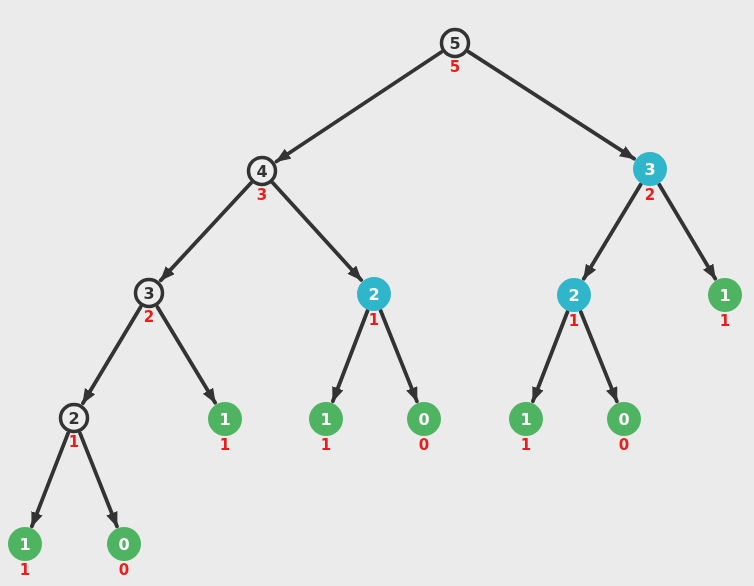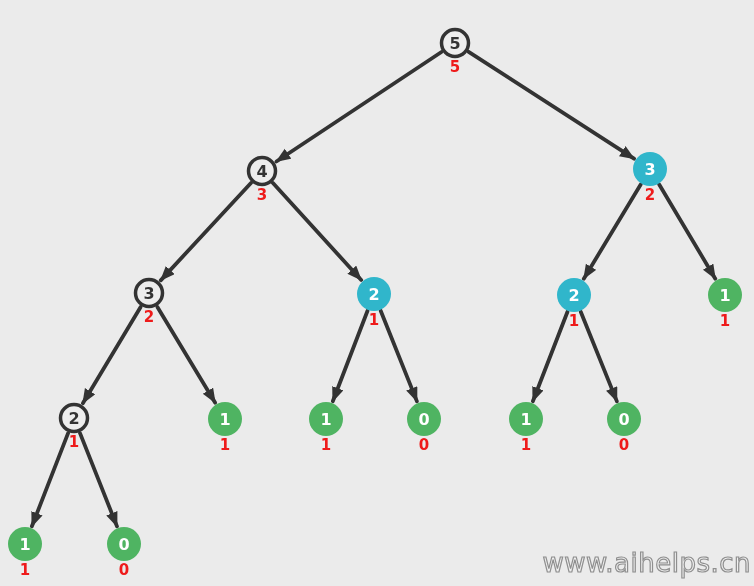--- a/index.html
+++ b/index.html
@@ -124,14 +124,13 @@
         <circle cx="25" cy="544" r="17" fill="#4fb462"></circle>
         <text x="25" y="549.5" text-anchor="middle" font-size="16" font-weight="bold" fill="#ffffff" font-family="&quot;DejaVu Sans&quot;, &quot;Liberation Sans&quot;, sans-serif">1</text>
         <text x="25" y="575" text-anchor="middle" font-size="15" font-weight="bold" fill="#ee1b1b" font-family="&quot;DejaVu Sans&quot;, &quot;Liberation Sans&quot;, sans-serif">1</text>
       </g>
       <g>
         <circle cx="124" cy="544" r="17" fill="#4fb462"></circle>
         <text x="124" y="549.5" text-anchor="middle" font-size="16" font-weight="bold" fill="#ffffff" font-family="&quot;DejaVu Sans&quot;, &quot;Liberation Sans&quot;, sans-serif">0</text>
         <text x="124" y="575" text-anchor="middle" font-size="15" font-weight="bold" fill="#ee1b1b" font-family="&quot;DejaVu Sans&quot;, &quot;Liberation Sans&quot;, sans-serif">0</text>
       </g>
     </svg>
-  <div class="watermark">www.aihelps.cn</div>
 </div>
 
 </body></html>

